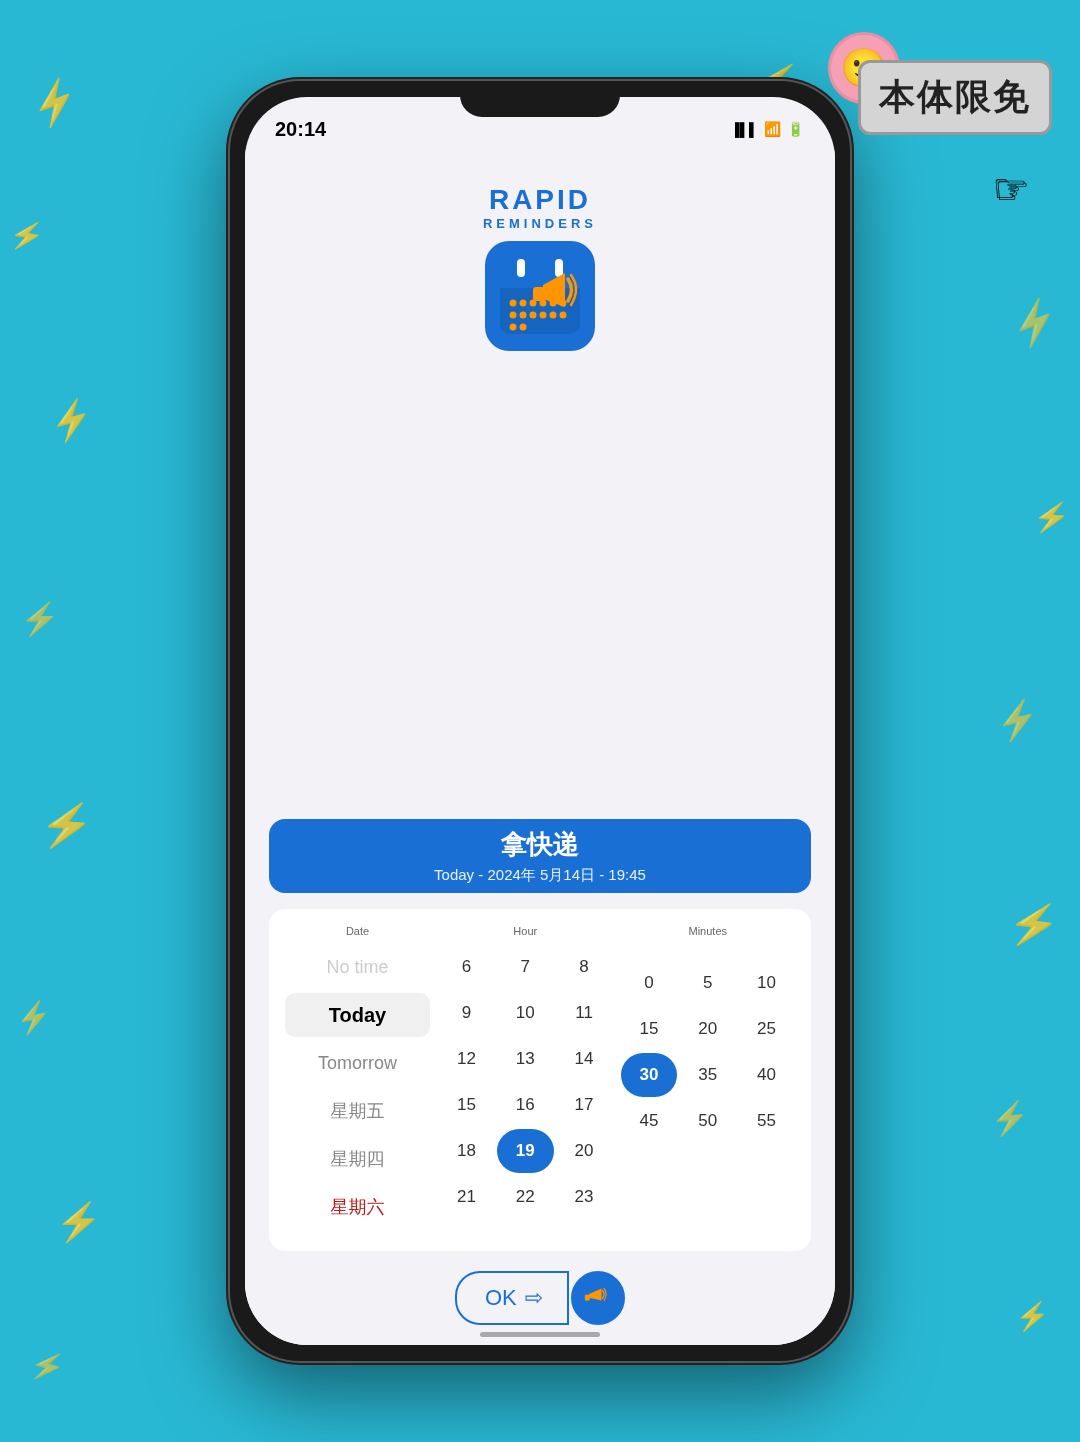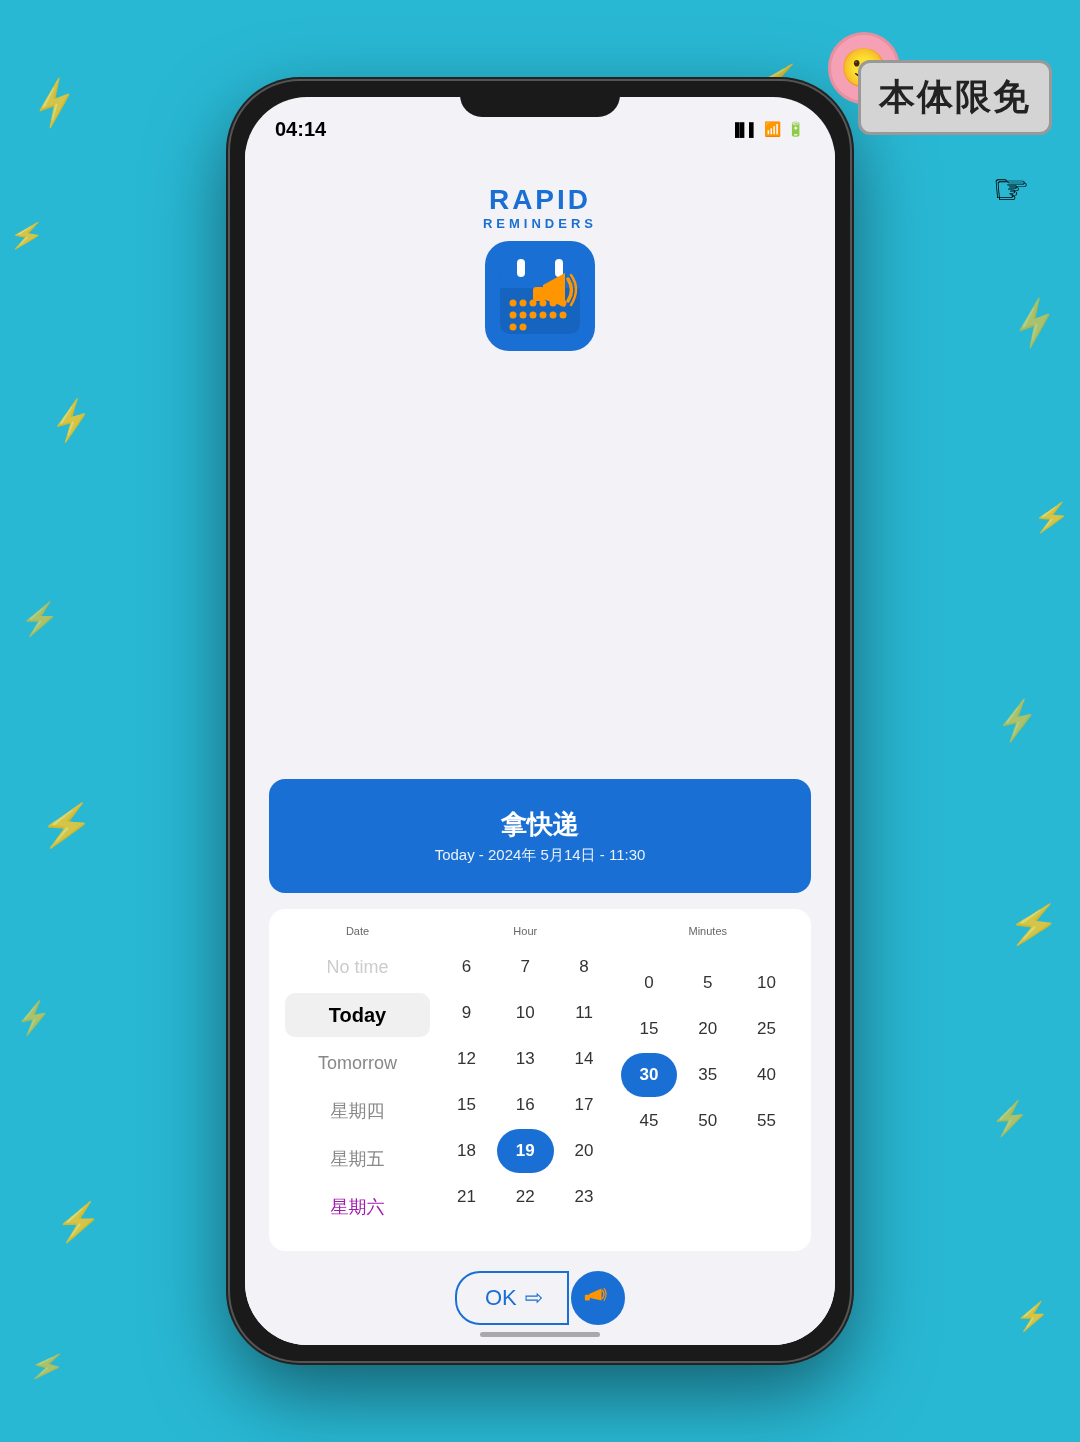--- a/index.html
+++ b/index.html
@@ -176,21 +176,21 @@
       margin-top: 10px;
       position: relative;
       overflow: hidden;
     }
 
     
     .reminder-card {
       width: 100%;
       background: #1a6fd4;
       border-radius: 16px;
-      padding: 28px 20px;
+      padding: 8px 20px;
       text-align: center;
       margin-bottom: 16px;
     }
 
     .reminder-title {
       font-size: 26px;
       font-weight: 600;
       color: #fff;
       margin-bottom: 4px;
     }
@@ -395,21 +395,21 @@
 <div class="badge-label">本体限免</div>
 
 <div class="cursor-icon">☞</div>
 
 <div class="phone">
   <div class="notch"></div>
 
   <div class="screen">
 
     <div class="status-bar">
-      <span class="status-time">04:14</span>
+      <span class="status-time">20:14</span>
       <div class="status-icons">
         <span style="font-size:13px;">▐▌▌</span>
         <span style="font-size:14px;">📶</span>
         <span style="font-size:14px;">🔋</span>
       </div>
     </div>
 
     <div class="app-content">
 
       <div class="logo-area">
@@ -450,34 +450,34 @@
             <path d="M73,28 Q80,39 73,50" stroke="#ff9500" stroke-width="3.5" fill="none" stroke-linecap="round"></path>
             <path d="M76,24 Q86,38 76,54" stroke="#ff9500" stroke-width="2.5" fill="none" stroke-linecap="round"></path>
           </svg>
         </div>
       </div>
 
       <div style="flex:1; min-height:20px;"></div>
 
       <div class="reminder-card">
         <div class="reminder-title">拿快递</div>
-        <div class="reminder-datetime">Today  -  2024年 5月14日  -  11:30</div>
+        <div class="reminder-datetime">Today  -  2024年 5月14日  -  19:45</div>
       </div>
 
       <div class="picker-container">
 
         <div class="picker-column date-col">
           <div class="picker-header">Date</div>
           <div class="picker-scroll">
             <div class="date-item faded">No time</div>
             <div class="date-item selected">Today</div>
             <div class="date-item">Tomorrow</div>
+            <div class="date-item">星期五</div>
             <div class="date-item">星期四</div>
-            <div class="date-item">星期五</div>
-            <div class="date-item faded" style="color:#a21caf;">星期六</div>
+            <div class="date-item faded" style="color:#b91c1c;">星期六</div>
           </div>
         </div>
 
         <div class="picker-column hour-col">
           <div class="picker-header">Hour</div>
           <div class="time-grid">
             <div class="time-item">6</div>
             <div class="time-item">7</div>
             <div class="time-item">8</div>
             <div class="time-item">9</div>

